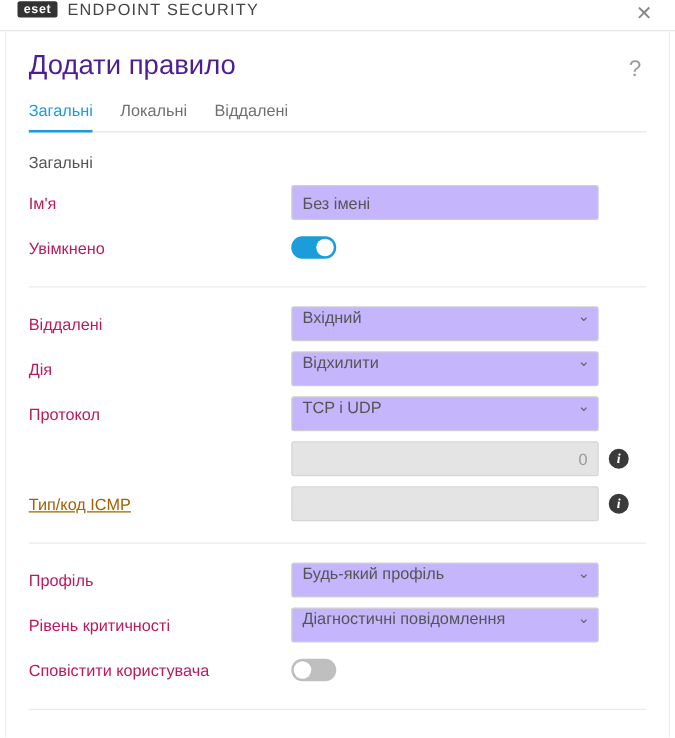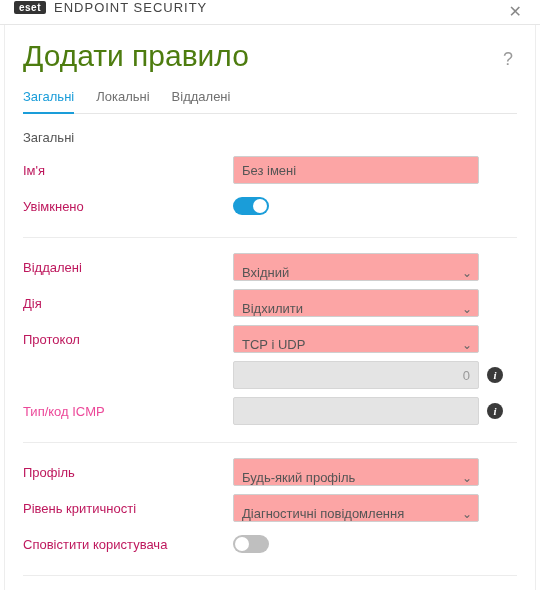--- a/index.html
+++ b/index.html
@@ -33,21 +33,21 @@
 
   .body {
     flex: 1; padding: 10px 18px 14px 18px;
     display: flex; flex-direction: column;
     border: 1px solid #ededed; border-top: none; border-bottom: none;
     margin: 0 4px;
   }
 
   .header-row { display: flex; align-items: center; }
   .page-title {
-    font-size: 30px; color: #4d7c0f; font-weight: 400;
+    font-size: 22px; color: #4c1d95; font-weight: 400;
     margin: 4px 0 10px 0;
   }
   .help { color: #9a9a9a; font-size: 18px; cursor: pointer; padding: 4px; }
 
   .tabs {
     display: flex; gap: 22px;
     border-bottom: 1px solid #e6e6e6;
     margin-bottom: 14px;
   }
   .tab {
@@ -64,37 +64,37 @@
   }
 
   .row {
     display: flex; align-items: center;
     min-height: 30px; margin-bottom: 6px;
   }
   .row .label {
     width: 210px; color: #be185d; font-size: 13px;
     padding-right: 10px;
   }
-  .row .label.disabled { color: #ec4899; }
+  .row .label.disabled { color: #a16207; text-decoration: underline; }
   .row .control { flex: 1; display: flex; align-items: center; gap: 8px; }
 
   input[type=text], .select {
     width: 246px; height: 28px;
     border: 1px solid #cfcfcf; border-radius: 2px;
     padding: 0 8px; font-size: 13px; color: #555;
-    background: #fca5a5;
+    background: #c4b5fd;
   }
   input[type=text]::placeholder { color: #aaa; }
   input[type=text].disabled, .select.disabled {
     background: #e4e4e4; border-color: #d6d6d6; color: #999;
     text-align: right;
   }
 
   .select {
-    display: flex; align-items: flex-end; justify-content: space-between;
+    display: flex; align-items: flex-start; justify-content: space-between;
     cursor: pointer; padding-right: 6px;
   }
   .select .chev { color: #666; font-size: 12px; }
 
   .toggle {
     width: 36px; height: 18px; border-radius: 9px;
     position: relative; cursor: pointer;
     transition: background .15s;
   }
   .toggle .knob {

